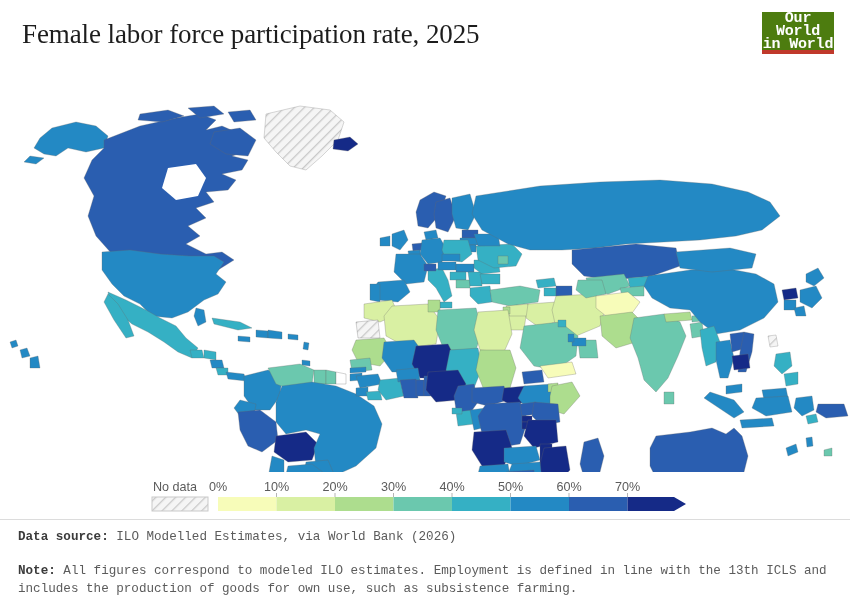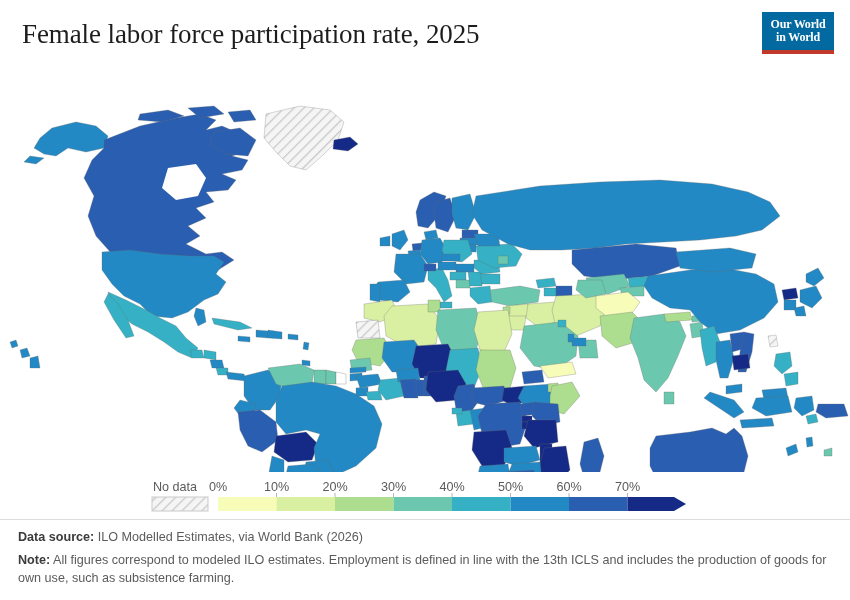--- a/index.html
+++ b/index.html
@@ -48,31 +48,31 @@
     margin: 6px 0 0 0;
     max-width: 700px;
     font-weight: 400;
   }
 
   
   .owid-logo {
     position: absolute;
     right: 16px; top: 12px;
     width: 72px; height: 42px;
-    background: #0369a1;
+    background: #4d7c0f;
     border-bottom: 4px solid #c0392b;
     color: #ffffff;
     display: flex;
     flex-direction: column;
     align-items: center;
     justify-content: center;
     line-height: 13px;
-    font-size: 12px;
+    font-size: 15px;
     font-weight: 700;
-    font-family: Liberation Serif, serif;
+    font-family: Liberation Mono, monospace;
     letter-spacing: -0.2px;
     text-align: center;
   }
   .owid-logo span { display: block; }
 
   
   .map-wrap {
     position: absolute;
     left: 0; top: 104px;
     width: 850px; height: 368px;
@@ -99,33 +99,34 @@
     fill: #5b5b5b;
   }
 
   
   .footer {
     position: absolute;
     left: 0; top: 519px;
     width: 850px;
     border-top: 1px solid #dcdcdc;
     padding: 9px 18px 0 18px;
+    font-family: Liberation Mono, monospace;
   }
   .footer-row1 {
     display: flex;
     justify-content: space-between;
     align-items: baseline;
     font-size: 12.6px;
     color: #5b5b5b;
     line-height: 17px;
   }
   .footer-left, .footer-right { white-space: nowrap; }
   .footer b { color: #3b3b3b; font-weight: 700; }
   .footer-note {
-    margin-top: 6px;
+    margin-top: 17px;
     font-size: 12.6px;
     color: #5b5b5b;
     line-height: 17.5px;
     max-width: 818px;
   }
 </style>
 </head>
 <body>
 
 <div id="chart">

